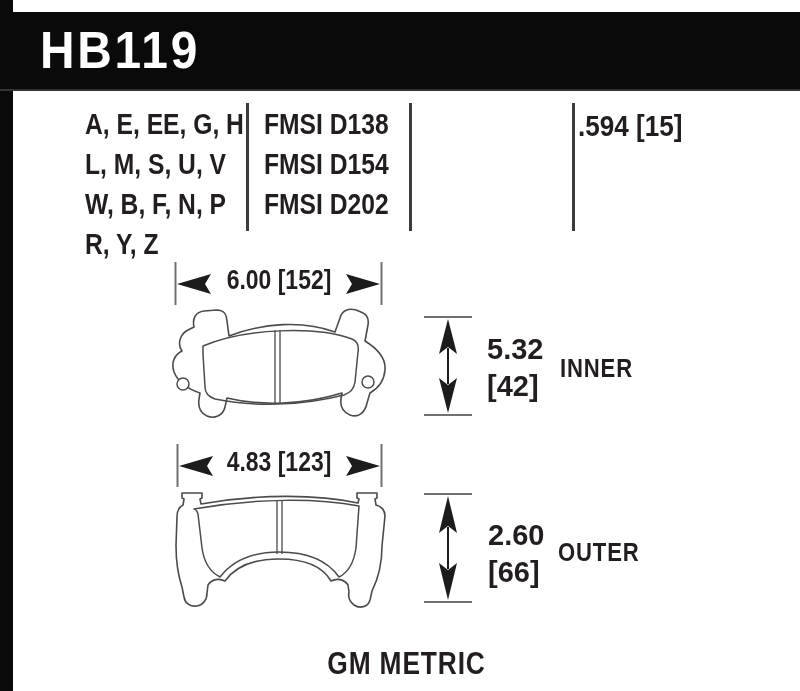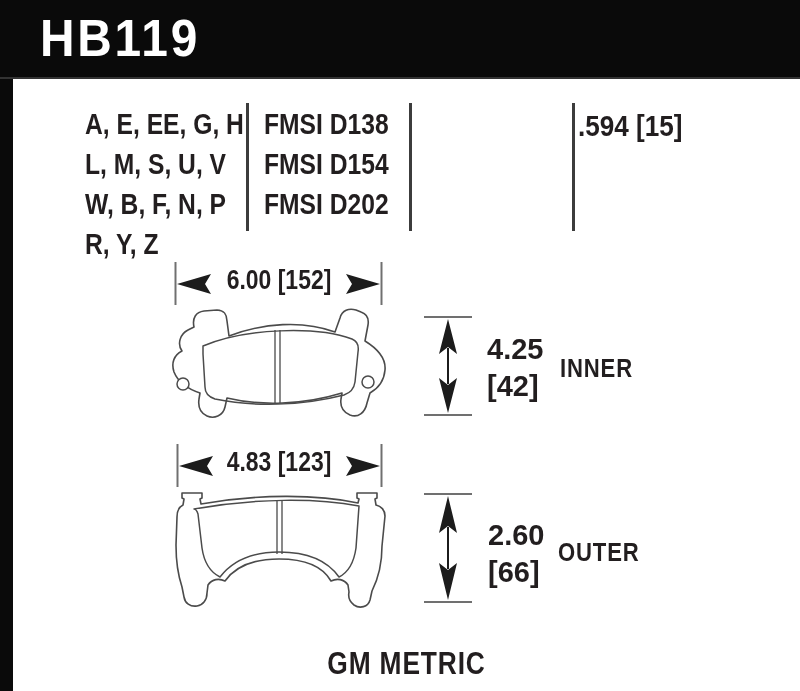--- a/index.html
+++ b/index.html
@@ -1,20 +1,20 @@
 <!DOCTYPE html>
 <html><head>
 <meta charset="utf-8">
 <style>
   html,body{margin:0;padding:0;background:#ffffff;}
   .sheet{
     position:relative;width:800px;height:691px;background:#ffffff;overflow:hidden;
     font-family:"Liberation Sans",sans-serif;color:#221e1f;
   }
-  .header-bar{position:absolute;left:0;top:0;width:800px;height:77px;background:#0a0a0a;border-bottom:2px solid #333;}
+  .header-bar{position:absolute;left:0;top:12px;width:800px;height:77px;background:#0a0a0a;border-bottom:2px solid #333;}
   .left-strip{position:absolute;left:0;top:0;width:13px;height:691px;background:#0a0a0a;}
   .part-number{
     position:absolute;left:40px;top:8px;color:#ffffff;font-size:52px;font-weight:bold;
     letter-spacing:3px;transform:scaleX(.92);transform-origin:left top;white-space:nowrap;
   }
   .txt{font-weight:bold;color:#221e1f;white-space:nowrap;}
   .cond{transform:scaleX(.85);transform-origin:left top;}
   .cond-c{transform:scaleX(.85);transform-origin:center top;}
   .spec-col{position:absolute;font-size:29px;line-height:40px;}
   .col-compounds{left:85px;top:104px;}
@@ -87,21 +87,21 @@
   </svg>
 
   <svg class="dim-svg" style="left:422px;top:312px;" width="52" height="108" viewBox="0 0 52 108">
     <line class="tick" x1="2" y1="5" x2="50" y2="5"></line>
     <line class="tick" x1="2" y1="103" x2="50" y2="103"></line>
     <line class="dimline" x1="26" y1="36" x2="26" y2="72"></line>
     <polygon class="arrow" points="26,7 17,42 26,35 35,42"></polygon>
     <polygon class="arrow" points="26,101 17,66 26,73 35,66"></polygon>
   </svg>
   <div class="dim-v-text txt" style="left:487px;top:331px;">
-    <div>4.25</div>
+    <div>5.32</div>
     <div>[42]</div>
   </div>
   <div class="side-label txt cond" style="left:560px;top:353px;">INNER</div>
 
   <svg class="dim-svg" style="left:172px;top:441px;" width="214" height="48" viewBox="0 0 214 48">
     <line class="tick" x1="5.5" y1="3" x2="5.5" y2="46"></line>
     <line class="tick" x1="209.5" y1="3" x2="209.5" y2="46"></line>
     <polygon class="arrow" points="7,25 41,15 35,25 41,35"></polygon>
     <polygon class="arrow" points="208,25 174,15 180,25 174,35"></polygon>
   </svg>

